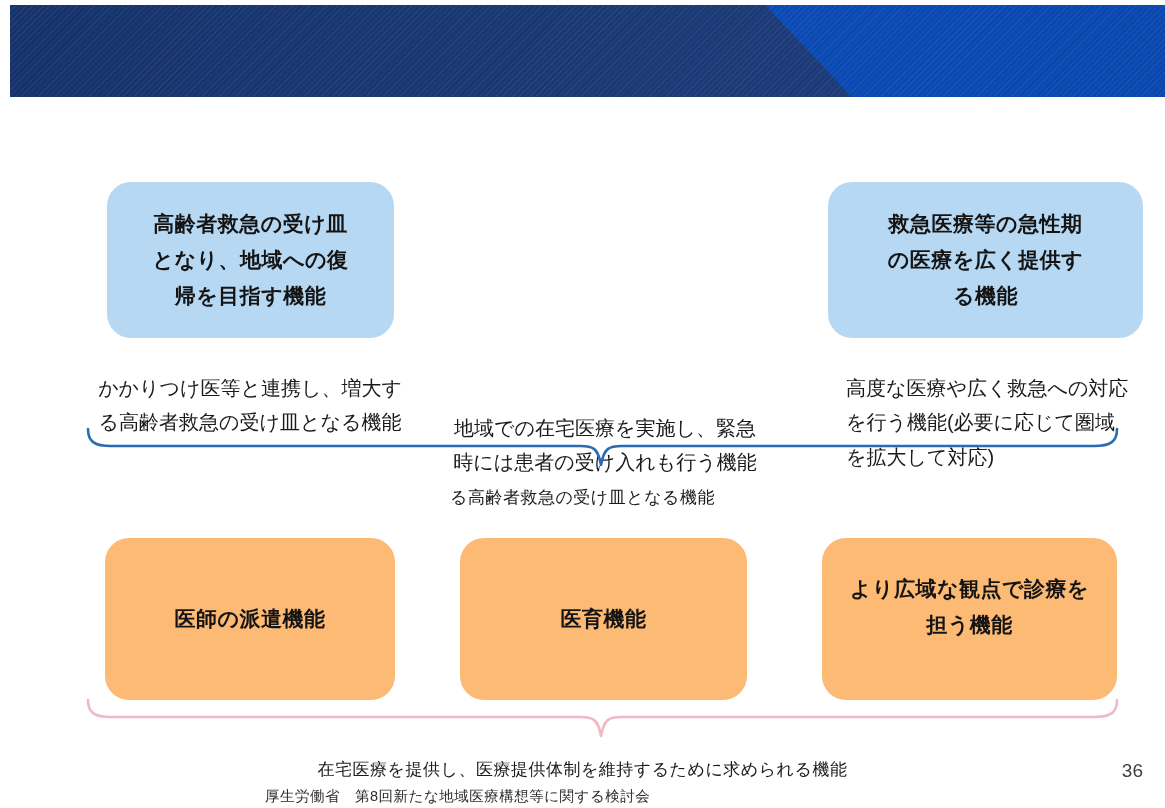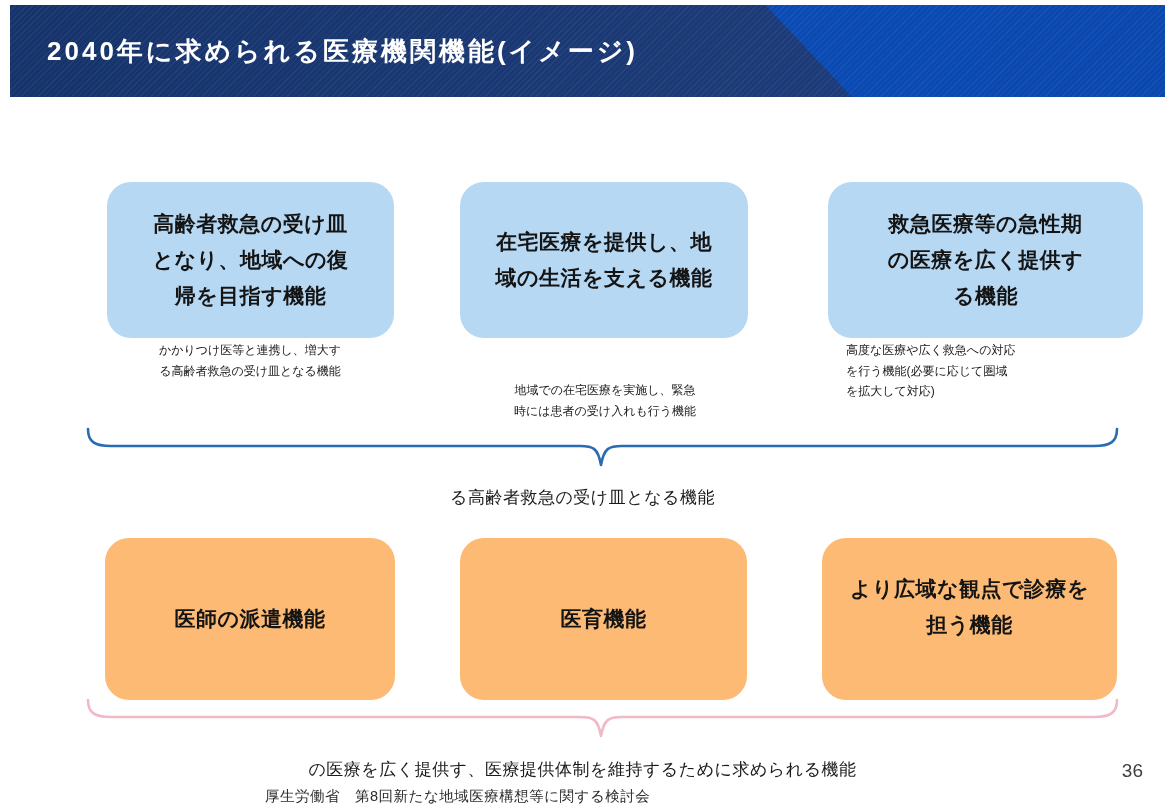--- a/index.html
+++ b/index.html
@@ -60,22 +60,22 @@
     color: #141414;
     letter-spacing: 0.5px;
   }
   .fbox.blue { background: #b7d8f3; top: 182px; }
   .fbox.blue.b1 { left: 107px; width: 287px; }
   .fbox.blue.b2 { left: 460px; width: 288px; }
   .fbox.blue.b3 { left: 828px; width: 315px; }
 
   .desc {
     position: absolute;
-    top: 340px;
-    font-size: 12px;
+    top: 371px;
+    font-size: 20px;
     line-height: 1.72;
     color: #1a1a1a;
     white-space: pre-line;
     text-align: center;
   }
   .desc.d1 { left: 85px;  width: 330px; }
   .desc.d2 { left: 440px; width: 330px; margin-top: 40px; }
   .desc.d3 { left: 846px; width: 300px; text-align: left; }
 
   
@@ -123,28 +123,25 @@
   }
 </style>
 </head>
 <body>
 
 <div class="slide">
 
   <div class="header">
     <div class="dark-wedge"></div>
     <div class="stripes"></div>
-    <div class="title">2040年に求められる医療機関機能(イメージ)</div>
   </div>
 
   <div class="fbox blue b1">高齢者救急の受け皿
 となり、地域への復
 帰を目指す機能</div>
-  <div class="fbox blue b2">在宅医療を提供し、地
-域の生活を支える機能</div>
   <div class="fbox blue b3">救急医療等の急性期
 の医療を広く提供す
 る機能</div>
 
   <div class="desc d1">かかりつけ医等と連携し、増大す
 る高齢者救急の受け皿となる機能</div>
   <div class="desc d2">地域での在宅医療を実施し、緊急
 時には患者の受け入れも行う機能</div>
   <div class="desc d3">高度な医療や広く救急への対応
 を行う機能(必要に応じて圏域
@@ -160,18 +157,18 @@
   <div class="fbox pink p2">医育機能</div>
   <div class="fbox pink p1">医師の派遣機能</div>
   <div class="fbox pink p3">より広域な観点で診療を
 担う機能</div>
 
   <div class="brace pink">
     <svg viewBox="0 0 1035 42" preserveAspectRatio="none">
       <path d="M 3 3 C 3 16 10 20 26 20 L 495 20 C 508 20 513 22 516 39 C 519 22 524 20 537 20 L 1009 20 C 1025 20 1032 16 1032 3" fill="none" stroke="#f1b8c6" stroke-width="2.6" stroke-linecap="round" stroke-linejoin="round"></path>
     </svg>
   </div>
-  <div class="brace-label bottom">の医療を広く提供す、医療提供体制を維持するために求められる機能</div>
+  <div class="brace-label bottom">在宅医療を提供し、医療提供体制を維持するために求められる機能</div>
 
   <div class="source">厚生労働省　第8回新たな地域医療構想等に関する検討会</div>
   <div class="page-number">36</div>
 
 </div>
 
 </body></html>

